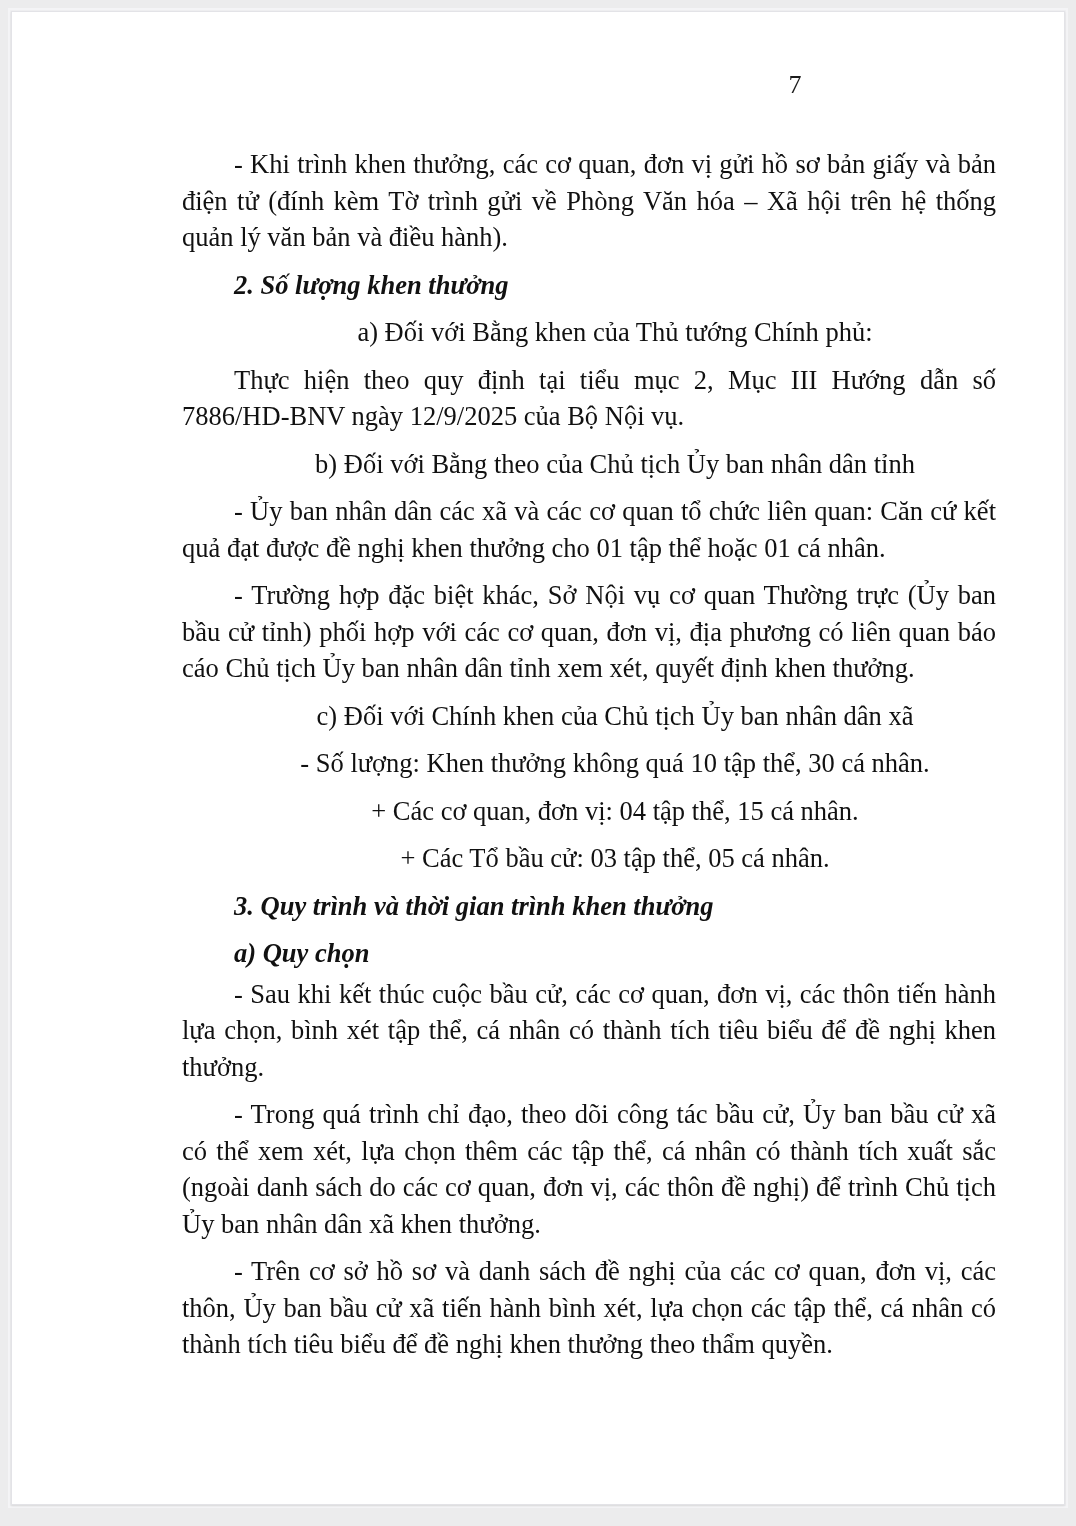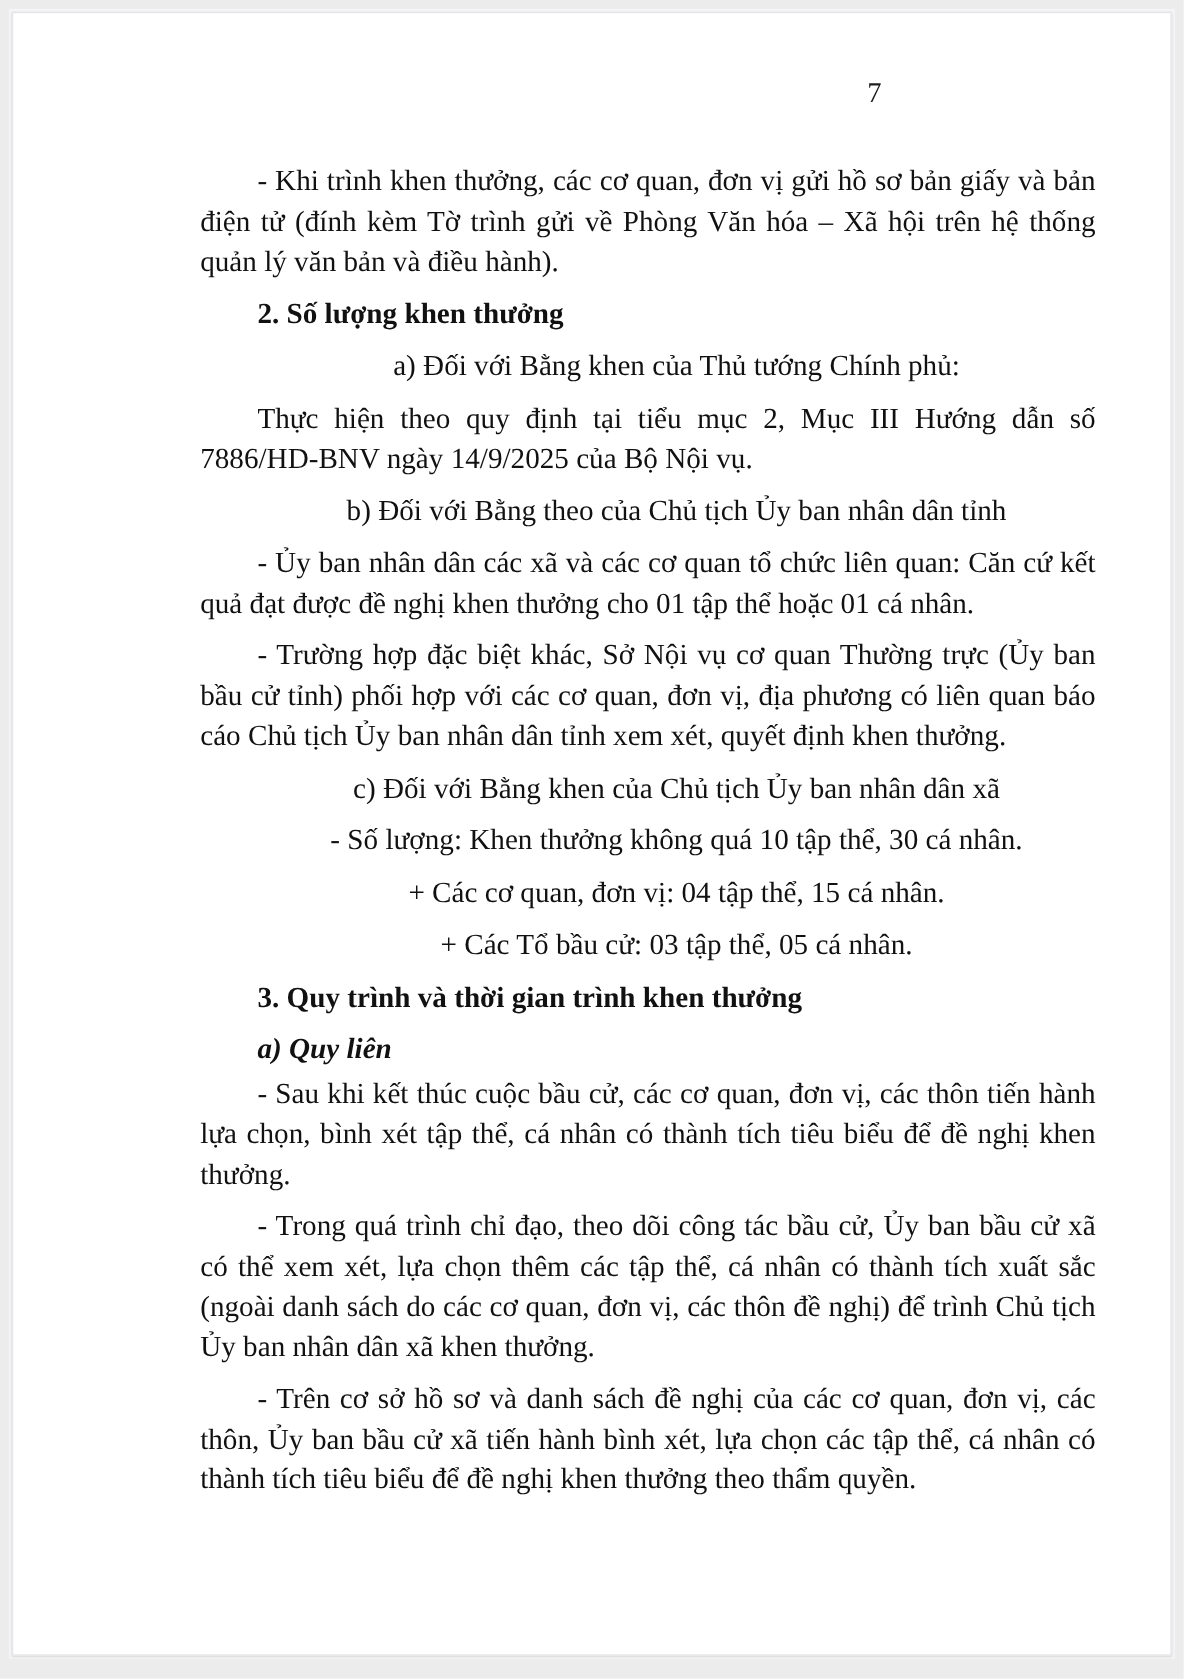--- a/index.html
+++ b/index.html
@@ -71,20 +71,21 @@
     margin-top: 11px;
   }
 
   p.para.tight {
     margin-top: 4px;
   }
 
   p.heading {
     font-weight: bold;
     text-align: left;
+    font-style: italic;
   }
 
   p.heading-italic {
     font-weight: bold;
     font-style: italic;
     text-align: left;
   }
 
   p.single {
     text-align: center;
@@ -101,39 +102,39 @@
     <div class="content">
 
       <div class="page-number">7</div>
 
       <p class="para">- Khi trình khen thưởng, các cơ quan, đơn vị gửi hồ sơ bản giấy và bản điện tử (đính kèm Tờ trình gửi về Phòng Văn hóa – Xã hội trên hệ thống quản lý văn bản và điều hành).</p>
 
       <p class="para heading gap">2. Số lượng khen thưởng</p>
 
       <p class="para single gap">a)  Đối với Bằng khen của Thủ tướng Chính phủ:</p>
 
-      <p class="para gap">Thực hiện theo quy định tại tiểu mục 2, Mục III Hướng dẫn số 7886/HD-BNV ngày 14/9/2025 của Bộ Nội vụ.</p>
+      <p class="para gap">Thực hiện theo quy định tại tiểu mục 2, Mục III Hướng dẫn số 7886/HD-BNV ngày 12/9/2025 của Bộ Nội vụ.</p>
 
       <p class="para single gap">b) Đối với Bằng theo của Chủ tịch Ủy ban nhân dân tỉnh</p>
 
       <p class="para gap">- Ủy ban nhân dân các xã và các cơ quan tổ chức liên quan: Căn cứ kết quả đạt được đề nghị khen thưởng cho 01 tập thể hoặc 01 cá nhân.</p>
 
       <p class="para gap">- Trường hợp đặc biệt khác, Sở Nội vụ cơ quan Thường trực (Ủy ban bầu cử tỉnh) phối hợp với các cơ quan, đơn vị, địa phương có liên quan báo cáo Chủ tịch Ủy ban nhân dân tỉnh xem xét, quyết định khen thưởng.</p>
 
-      <p class="para single gap">c) Đối với Bằng khen của Chủ tịch Ủy ban nhân dân xã</p>
+      <p class="para single gap">c) Đối với Chính khen của Chủ tịch Ủy ban nhân dân xã</p>
 
       <p class="para single gap">- Số lượng: Khen thưởng không quá 10 tập thể, 30 cá nhân.</p>
 
       <p class="para single gap">+ Các cơ quan, đơn vị: 04 tập thể, 15 cá nhân.</p>
 
       <p class="para single gap">+ Các Tổ bầu cử: 03 tập thể, 05 cá nhân.</p>
 
       <p class="para heading gap">3. Quy trình và thời gian trình khen thưởng</p>
 
-      <p class="para heading-italic gap">a) Quy liên</p>
+      <p class="para heading-italic gap">a) Quy chọn</p>
 
       <p class="para tight">- Sau khi kết thúc cuộc bầu cử, các cơ quan, đơn vị, các thôn tiến hành lựa chọn, bình xét tập thể, cá nhân có thành tích tiêu biểu để đề nghị khen thưởng.</p>
 
       <p class="para gap">- Trong quá trình chỉ đạo, theo dõi công tác bầu cử, Ủy ban bầu cử xã có thể xem xét, lựa chọn thêm các tập thể, cá nhân có thành tích xuất sắc (ngoài danh sách do các cơ quan, đơn vị, các thôn đề nghị) để trình Chủ tịch Ủy ban nhân dân xã khen thưởng.</p>
 
       <p class="para gap">- Trên cơ sở hồ sơ và danh sách đề nghị của các cơ quan, đơn vị, các thôn, Ủy ban bầu cử xã tiến hành bình xét, lựa chọn các tập thể, cá nhân có thành tích tiêu biểu để đề nghị khen thưởng theo thẩm quyền.</p>
 
 
 
     </div>

